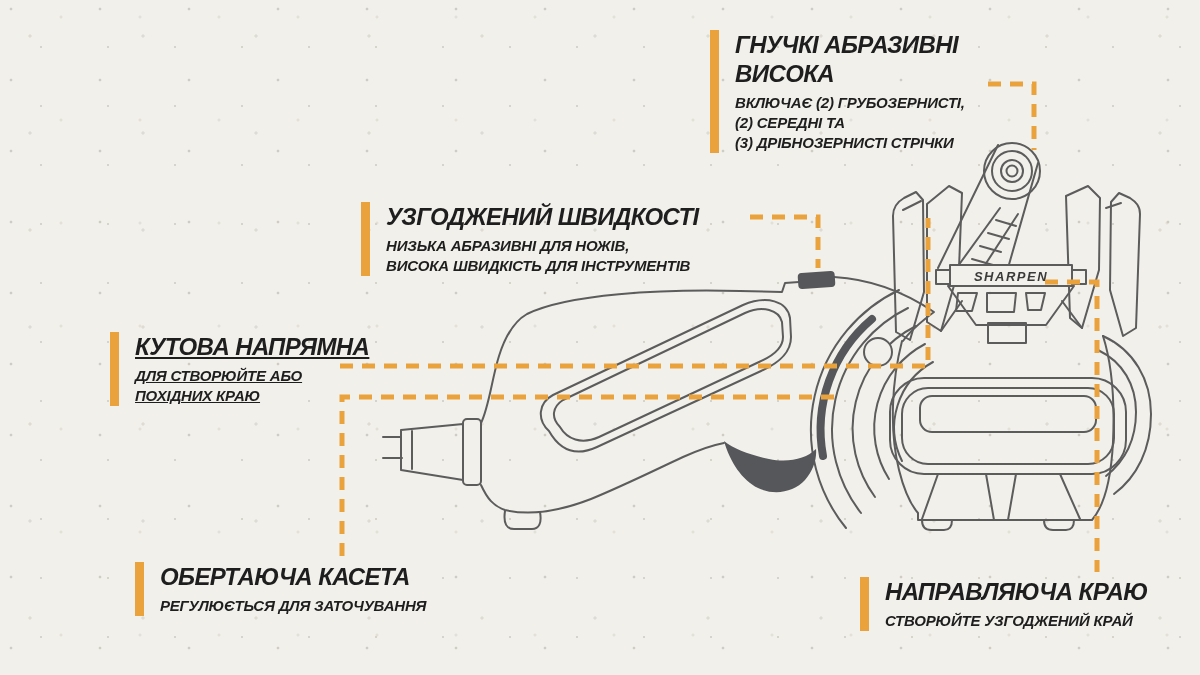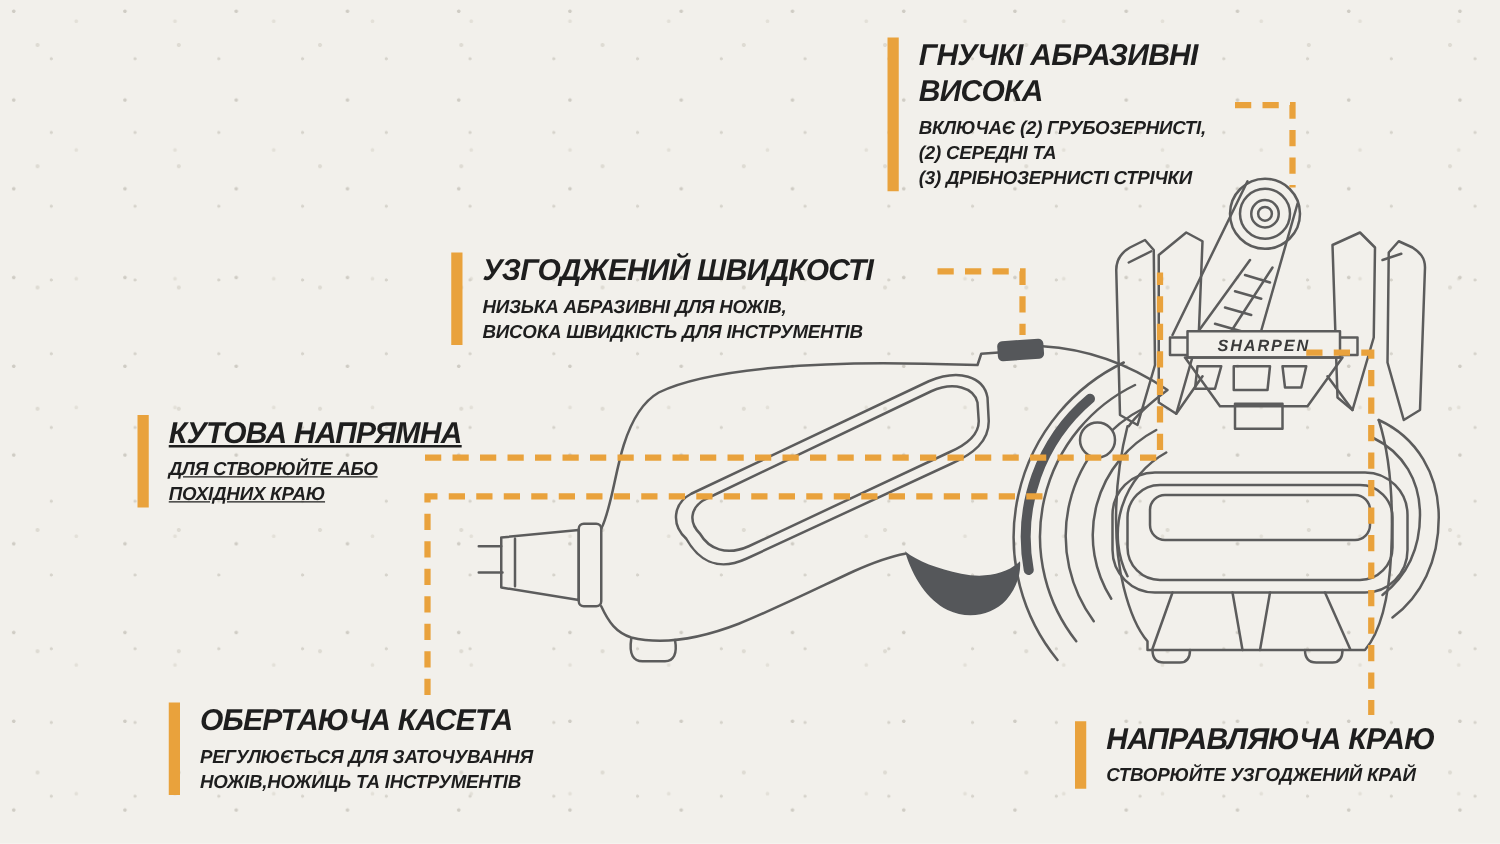--- a/index.html
+++ b/index.html
@@ -160,21 +160,20 @@
   </div>
 
   <div class="label" style="left:100px;top:562px;margin-left:35px;">
     <div class="bar"></div>
     <div class="txt">
       <div class="lt">
         <div>ОБЕРТАЮЧА КАСЕТА</div>
       </div>
       <div class="ld">
         <div>РЕГУЛЮЄТЬСЯ ДЛЯ ЗАТОЧУВАННЯ</div>
-        <div>НОЖІВ,НОЖИЦЬ ТА ІНСТРУМЕНТІВ</div>
       </div>
     </div>
   </div>
 
   <div class="label" style="left:860px;top:577px;">
     <div class="bar"></div>
     <div class="txt">
       <div class="lt">
         <div>НАПРАВЛЯЮЧА КРАЮ</div>
       </div>

